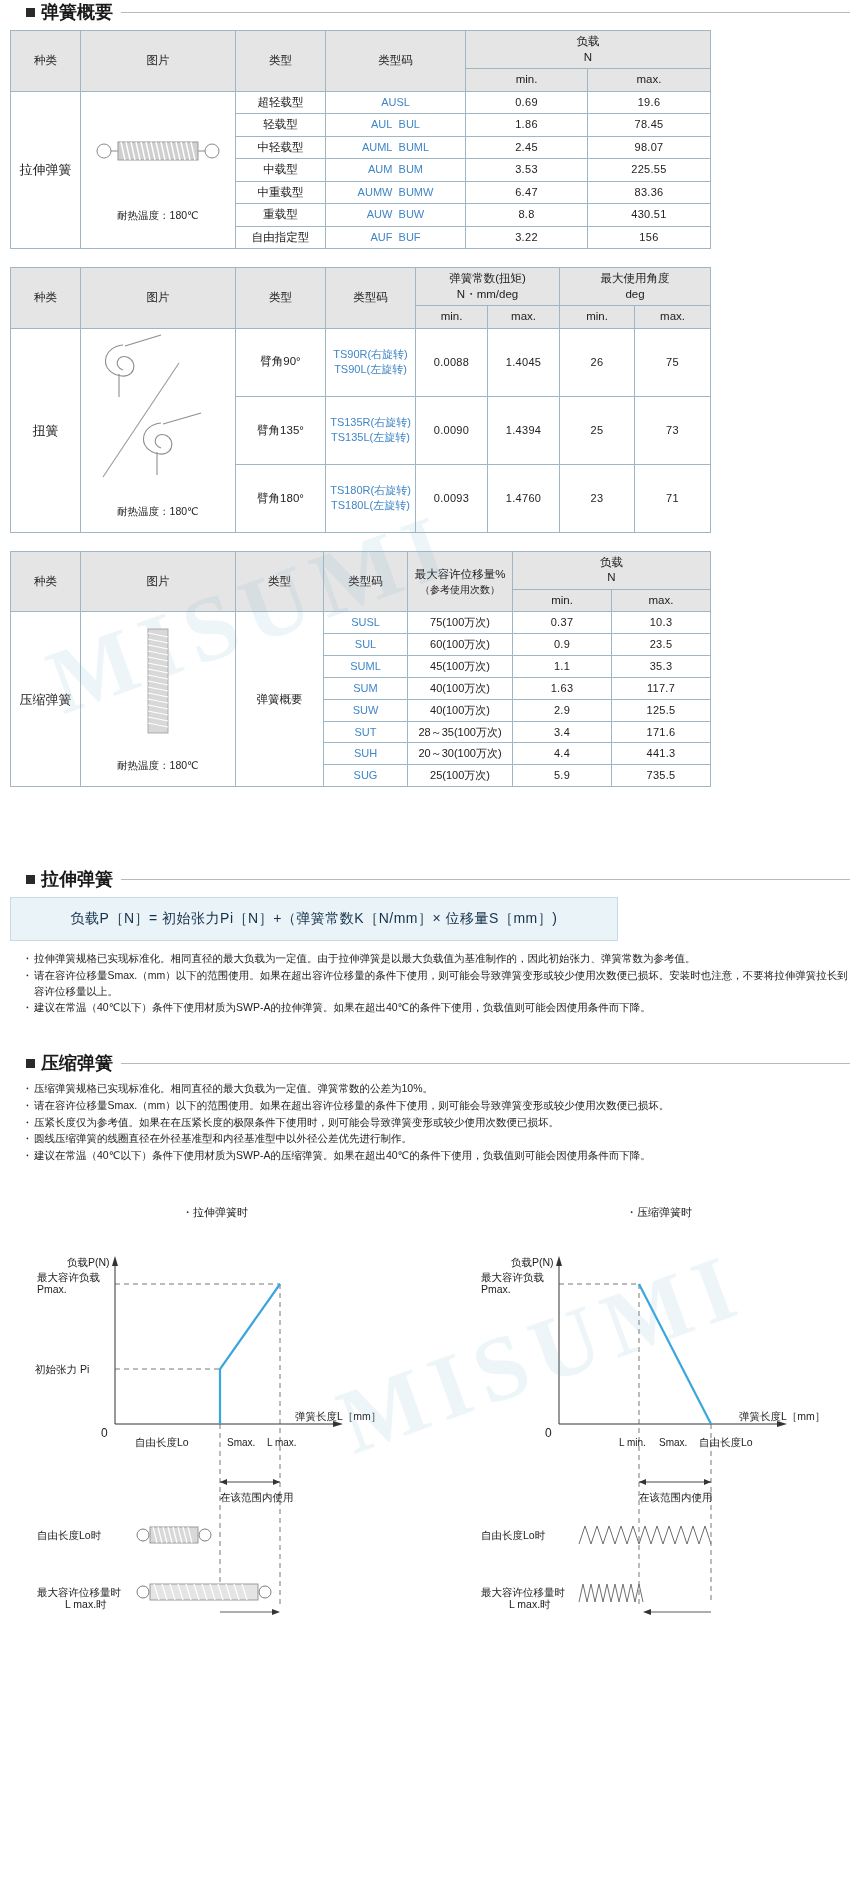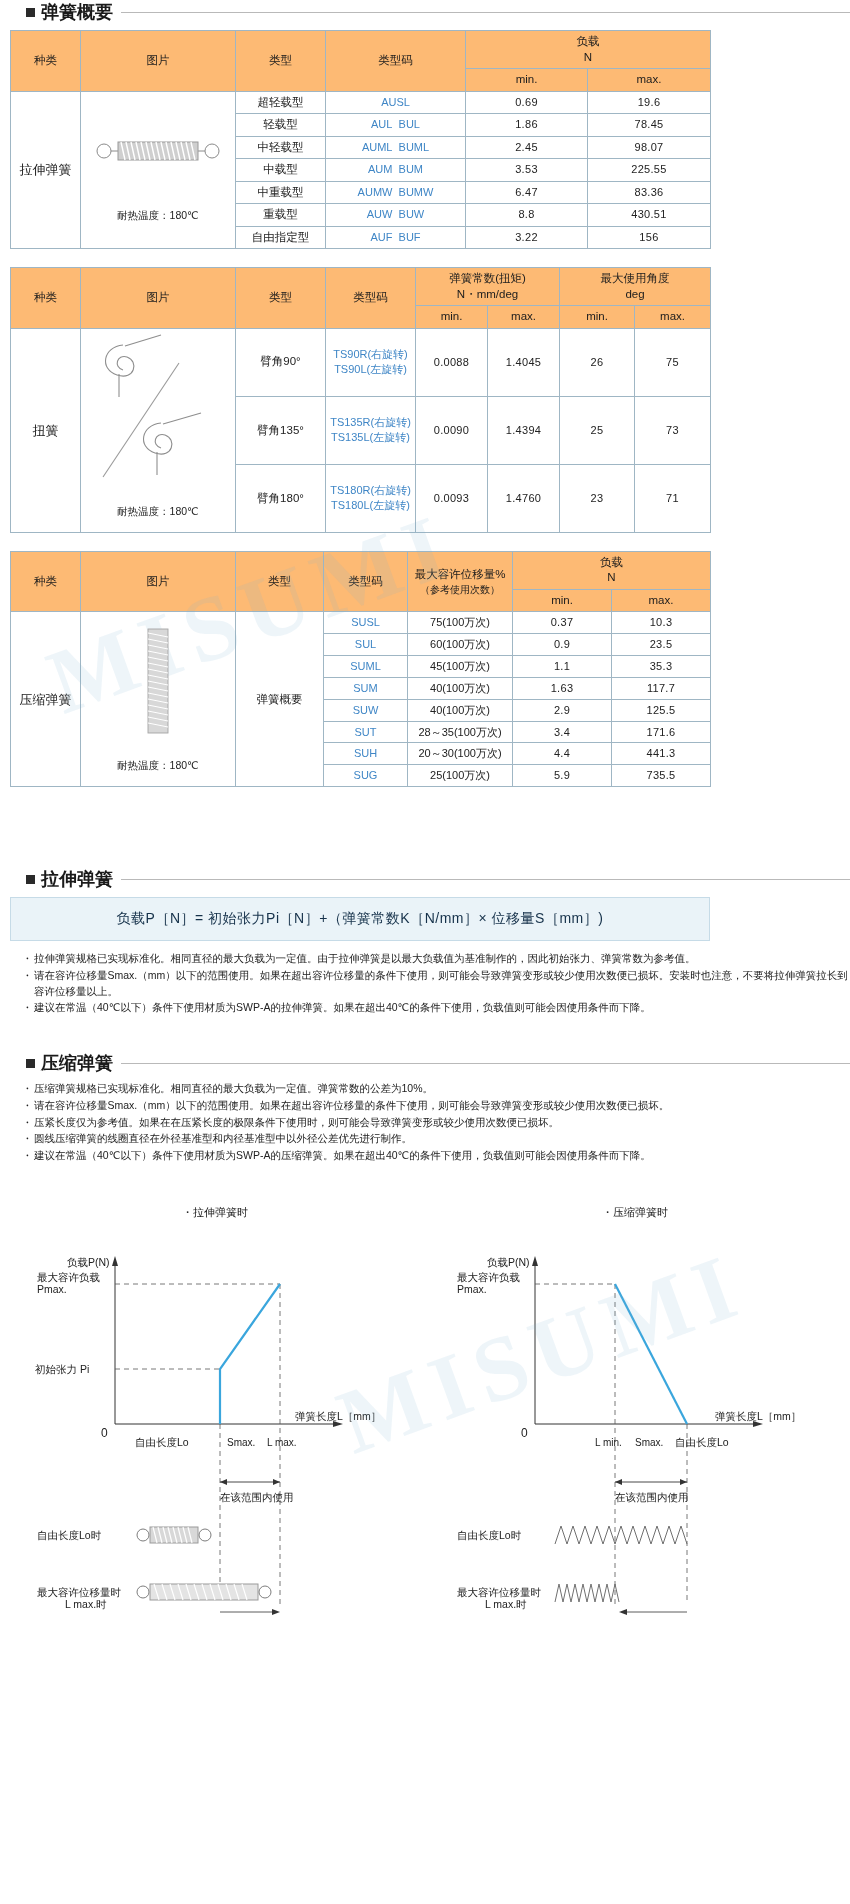--- a/index.html
+++ b/index.html
@@ -35,42 +35,42 @@
     table-layout: fixed;
   }
   table.spec th, table.spec td {
     border: 1px solid #9fb6c4;
     text-align: center;
     vertical-align: middle;
     padding: 3px 2px;
     line-height: 1.35;
   }
   table.spec th {
-    background: #fdba74;
+    background: #e5e5e5;
     font-weight: normal;
     color: #1c1c1c;
     font-size: 11.5px;
   }
   td.code { color: #3f86c6; font-size: 11px; }
   td.num  { font-family: "Liberation Sans", sans-serif; letter-spacing: .3px; }
   td.name { font-size: 11.5px; }
   td.cat  { font-size: 13px; }
   .imgcell { position: relative; height: 100%; padding-bottom: 14px !important; }
   .heatnote { font-size: 10.5px; color: #222; margin-top: 12px; }
 
   
   .spring-wrap { display:flex; align-items:center; justify-content:center; height:90px; }
   .torsion-wrap { display:flex; align-items:center; justify-content:center; height:160px; }
   .comp-wrap { display:flex; align-items:center; justify-content:center; height:130px; }
 
   
   .formula {
     background: #eaf3f8;
     border: 1px solid #c6dbe7;
-    width: 700px;
+    width: 608px;
     margin: 4px 0 10px 0;
     padding: 12px 0;
     text-align: center;
     font-size: 14px;
     color: #15314a;
     letter-spacing: .5px;
   }
   ul.notes {
     list-style: none;
     margin: 0 0 0 14px; padding: 0;
@@ -79,21 +79,21 @@
   }
   ul.notes li { position: relative; padding-left: 10px; margin-bottom: 1px; }
   ul.notes li:before {
     content: "・"; position: absolute; left: -2px; top: 0;
   }
 
   .block { margin: 0 0 0 10px; }
   .gap-md { height: 18px; }
 
   
-  .graph-area { display: flex; width: 840px; margin-left: 5px; }
+  .graph-area { display: flex; width: 840px; margin-left: 5px; gap: 24px; }
   .graph-col { width: 420px; }
   .graph-title { text-align: center; font-size: 11px; margin: 10px 0 4px 0; color:#222; }
   .graph-title:before { content: "・"; }
 
   .watermark {
     position: absolute; pointer-events: none; user-select: none;
     color: rgba(120,175,205,0.13);
     font-size: 92px; font-weight: bold; letter-spacing: 10px;
     font-family: "Liberation Serif", serif;
   }

